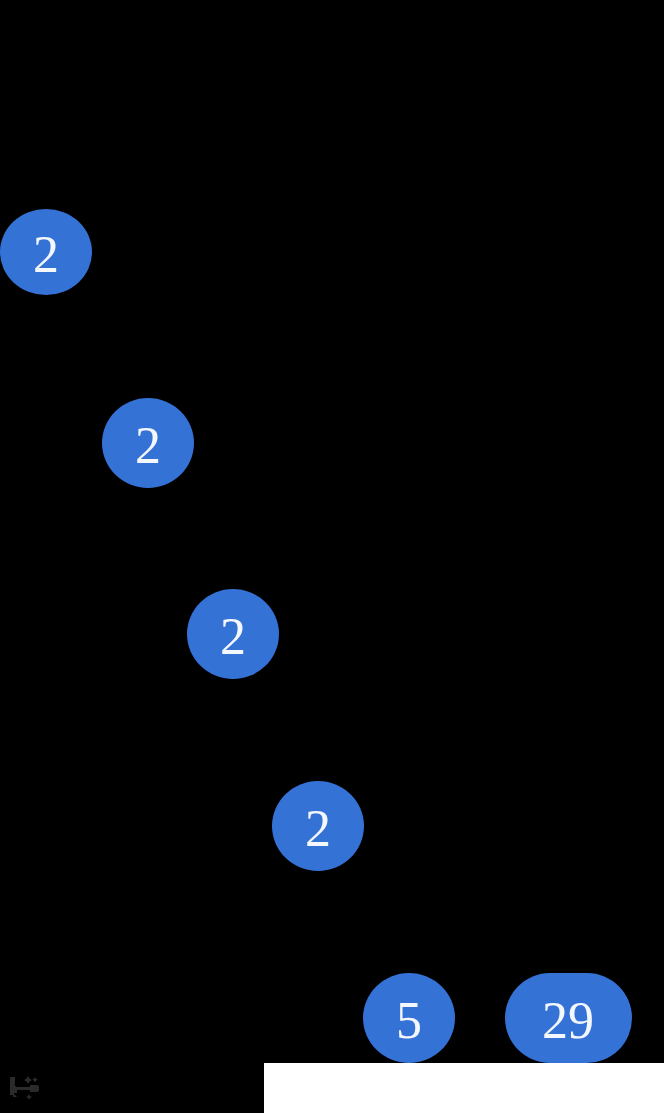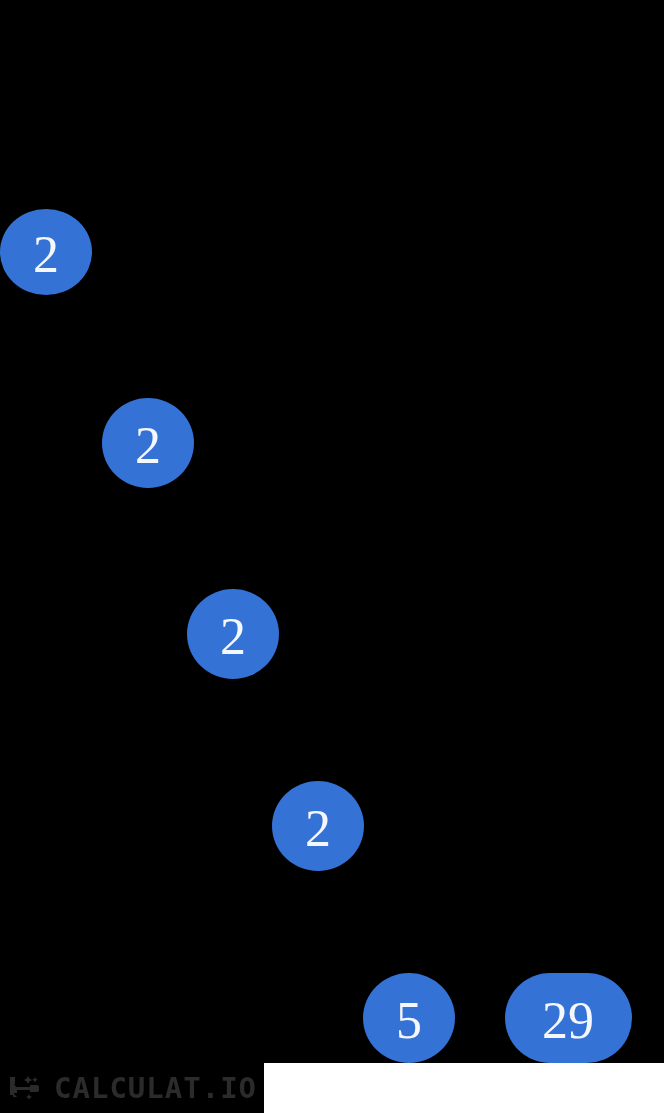--- a/index.html
+++ b/index.html
@@ -165,17 +165,16 @@
           <path d="M11 16 h18 v3 h-18 z"></path>
           <path d="M26 14 h8 v2 h-8 z"></path>
           <path d="M26 19 h8 v2 h-8 z"></path>
           <path d="M29 15 h6 v5 h-6 z"></path>
 
           <path d="M24 5 l1.4 2.6 L28 9 l-2.6 1.4 L24 13 l-1.4-2.6 L20 9 l2.6-1.4 z"></path>
           <path d="M31 6 l1 1.8 1.8 1 -1.8 1 -1 1.8 -1-1.8 -1.8-1 1.8-1 z"></path>
           <path d="M25 23 l1 1.9 2 1 -2 1 -1 1.9 -1-1.9 -2-1 2-1 z"></path>
         </g>
       </svg>
-      <span id="brand-wordmark">CALCULAT.IO</span>
     </div>
   </div>
 
 </div>
 
 </body></html>

